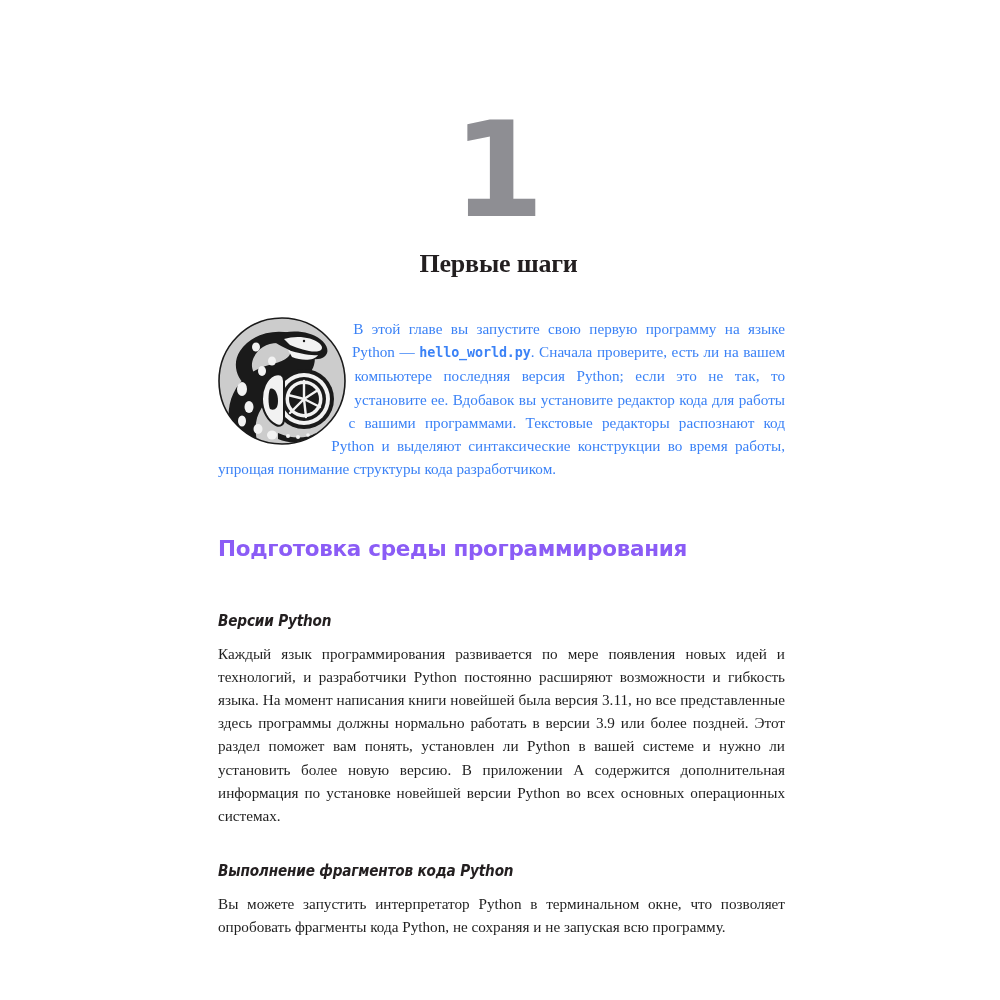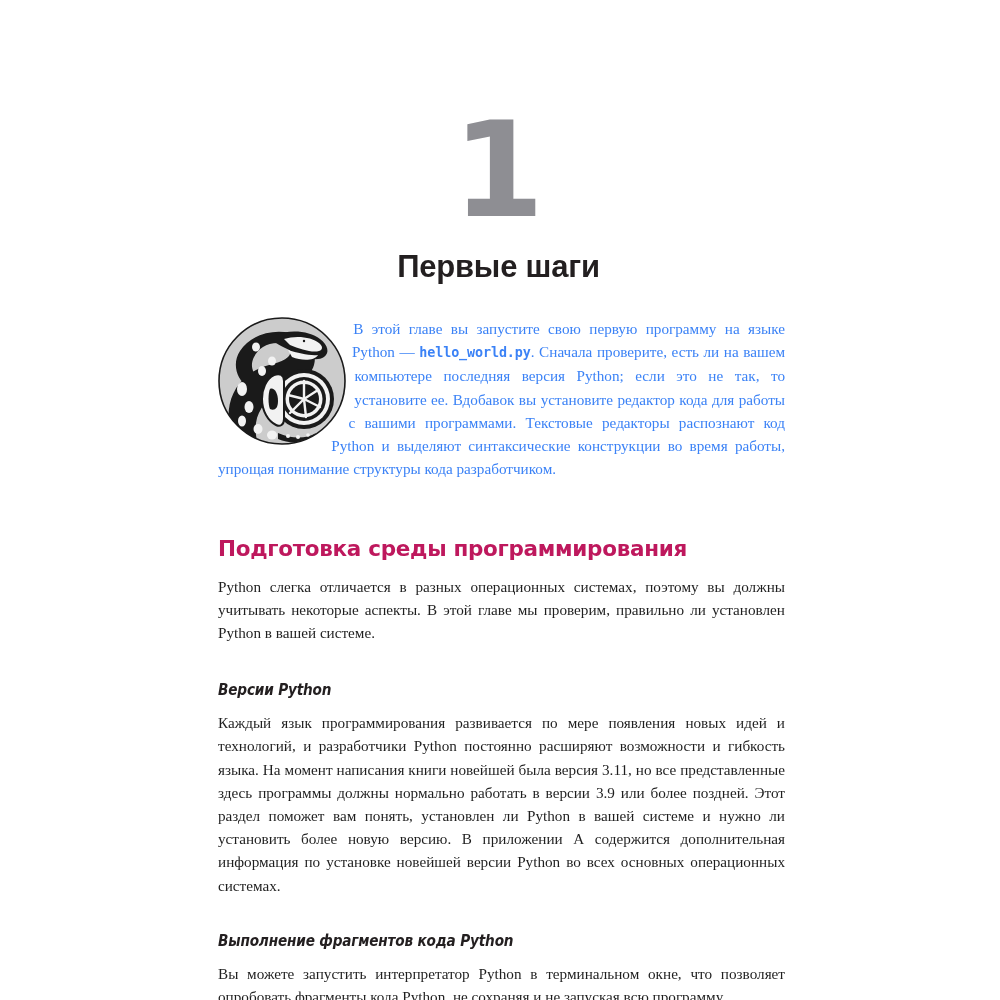--- a/index.html
+++ b/index.html
@@ -39,23 +39,23 @@
     font-size: 132px;
     line-height: 0.95;
     letter-spacing: -2px;
     color: #8e8e93;
     display: block;
     margin: 0 0 0 -8px;
     height: 128px;
   }
 
   .chapter-title {
-    font-family: Liberation Sans, sans-serif;
-    font-weight: 700;
-    font-size: 31px;
+    font-family: Liberation Serif, serif;
+    font-weight: 700;
+    font-size: 26px;
     letter-spacing: -0.2px;
     color: #231f20;
     display: block;
     margin: 14px 0 0 -6px;
     line-height: 1.1;
   }
 
   
   .intro-block {
     position: absolute;
@@ -98,21 +98,21 @@
     left: 218px;
     top: 536px;
     width: 567px;
   }
 
   h2.section-head {
     font-family: "DejaVu Sans", "Liberation Sans", sans-serif;
     font-weight: 700;
     font-size: 21.5px;
     letter-spacing: -0.3px;
-    color: #be185d;
+    color: #8b5cf6;
     margin: 0 0 13px 0;
     line-height: 1.2;
   }
 
   h3.sub-head {
     font-family: "DejaVu Sans Condensed", "DejaVu Sans", "Liberation Sans", sans-serif;
     font-weight: 700;
     font-style: italic;
     font-size: 16.5px;
     letter-spacing: -0.2px;
@@ -212,21 +212,20 @@
         </g>
       </svg>
     </div>
 
     <p class="intro-text"><span>В этой главе вы запустите свою первую программу на языке Python — </span><span class="code">hello_world.py</span><span>. Сначала проверите, есть ли на вашем компьютере последняя версия Python; если это не так, то установите ее. Вдобавок вы установите редактор кода для работы с вашими программами. Текстовые редакторы распознают код Python и выделяют синтаксические конструкции во время работы, упрощая понимание структуры кода разработчиком.</span></p>
   </div>
 
   <div class="content">
 
     <h2 class="section-head">Подготовка среды программирования</h2>
-    <p class="body-text">Python слегка отличается в разных операционных системах, поэтому вы должны учитывать некоторые аспекты. В этой главе мы проверим, правильно ли установлен Python в вашей системе.</p>
 
     <div class="block-gap-lg"></div>
 
     <h3 class="sub-head">Версии Python</h3>
     <p class="body-text">Каждый язык программирования развивается по мере появления новых идей и технологий, и разработчики Python постоянно расширяют возможности и гибкость языка. На момент написания книги новейшей была версия 3.11, но все представленные здесь программы должны нормально работать в версии 3.9 или более поздней. Этот раздел поможет вам понять, установлен ли Python в вашей системе и нужно ли установить более новую версию. В приложении А содержится дополнительная информация по установке новейшей версии Python во всех основных операционных системах.</p>
 
     <div class="block-gap-md"></div>
 
     <h3 class="sub-head">Выполнение фрагментов кода Python</h3>
     <p class="body-text">Вы можете запустить интерпретатор Python в терминальном окне, что позволяет опробовать фрагменты кода Python, не сохраняя и не запуская всю программу.</p>

